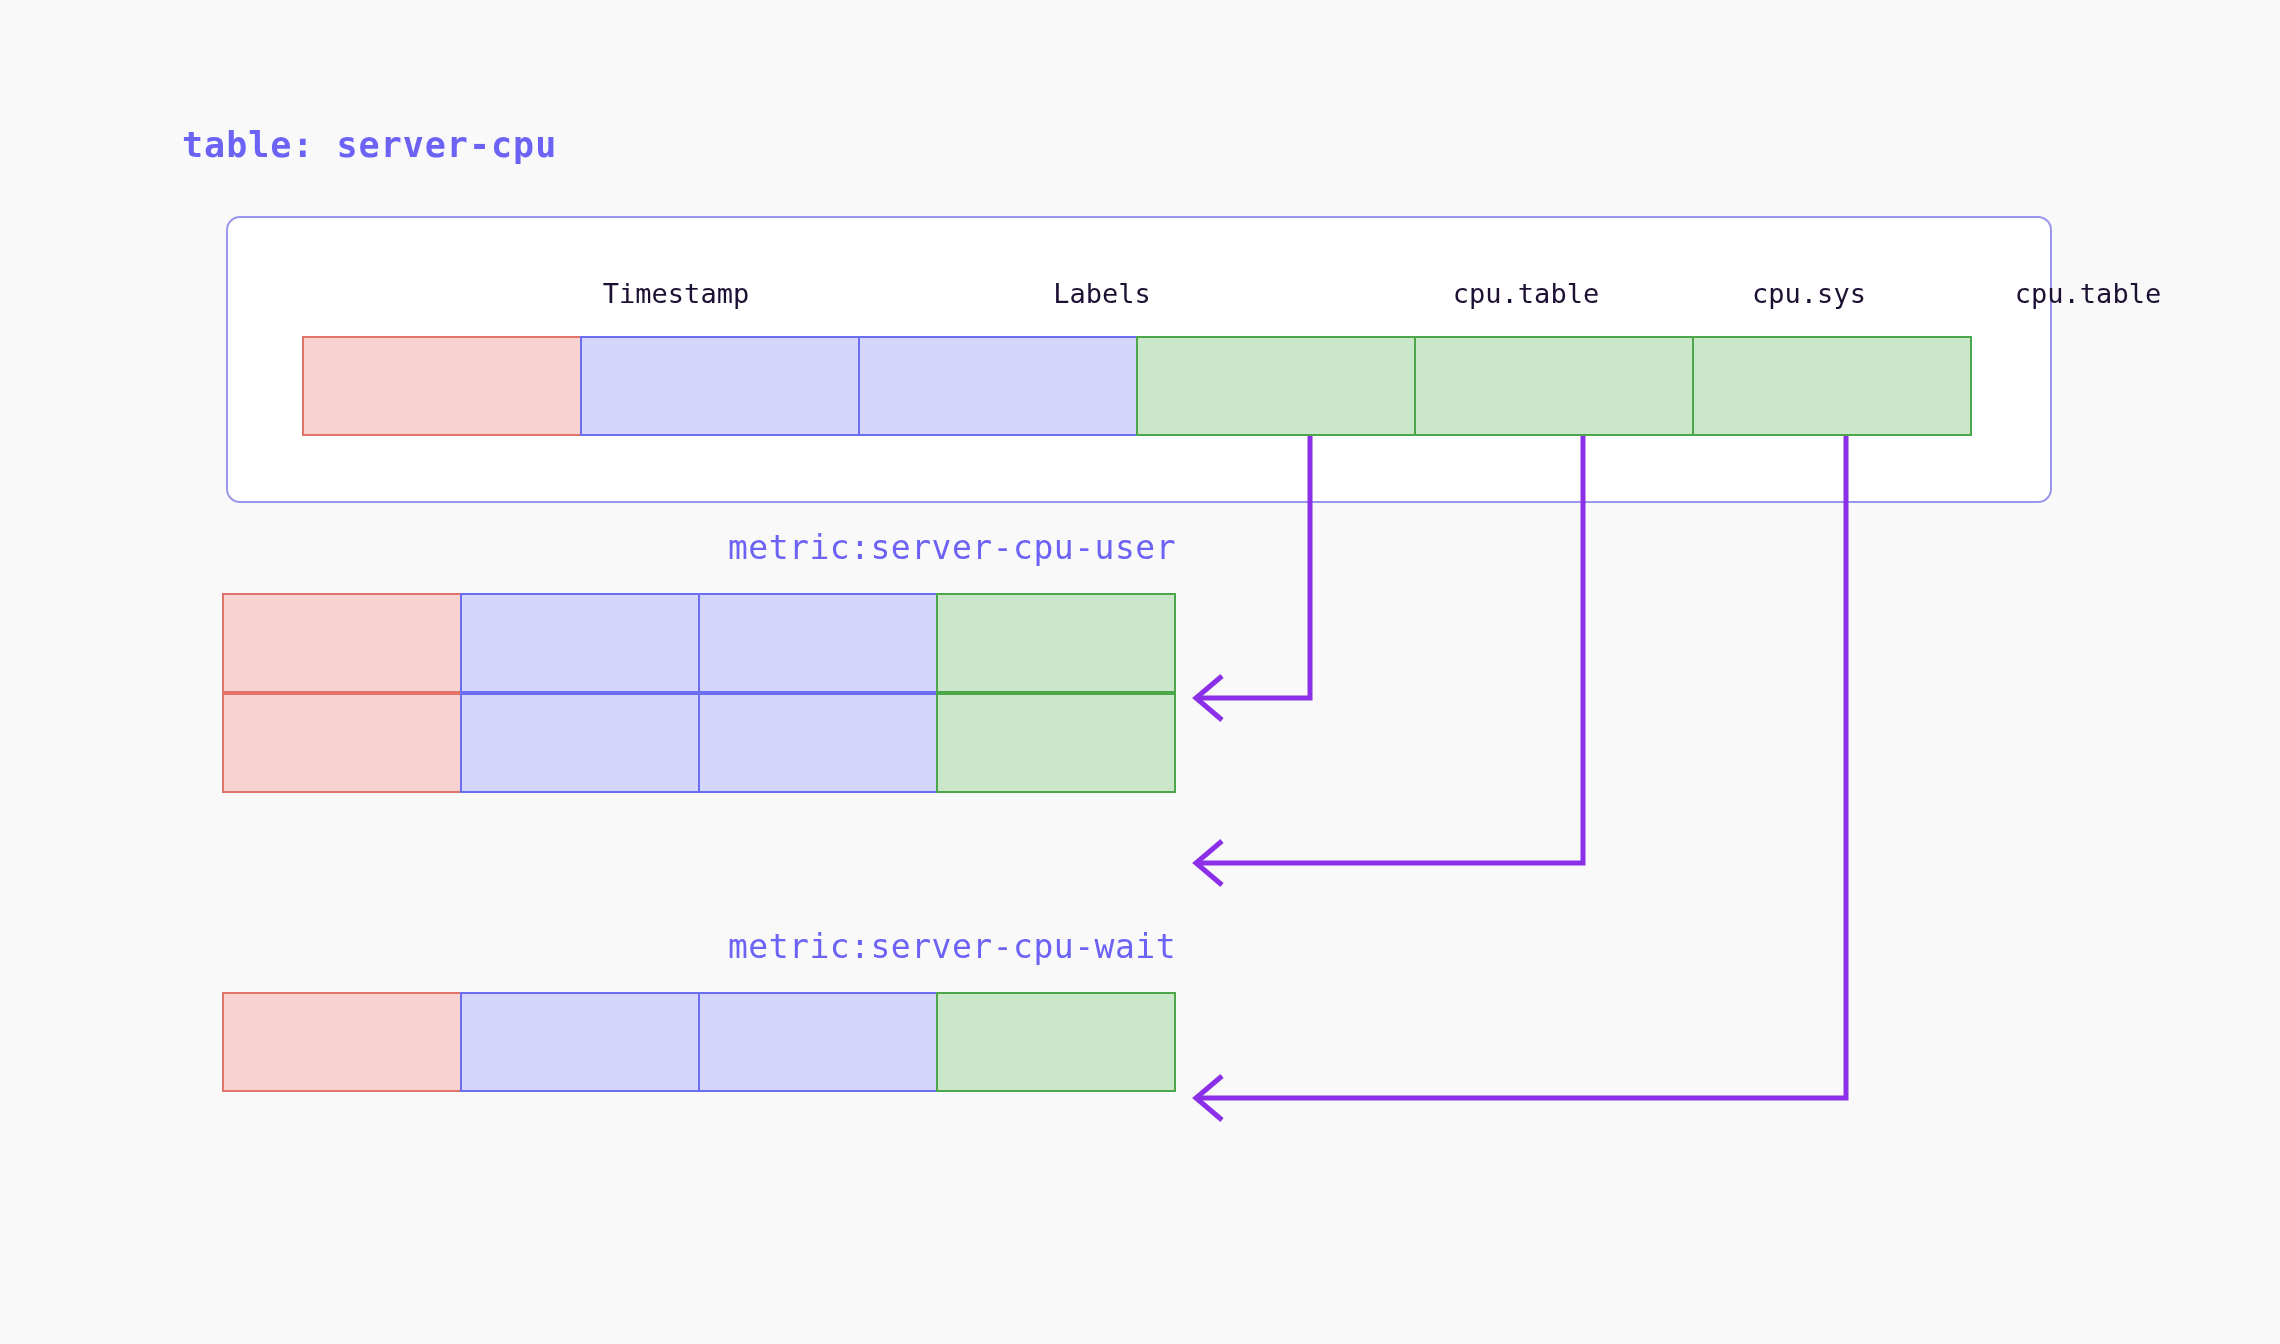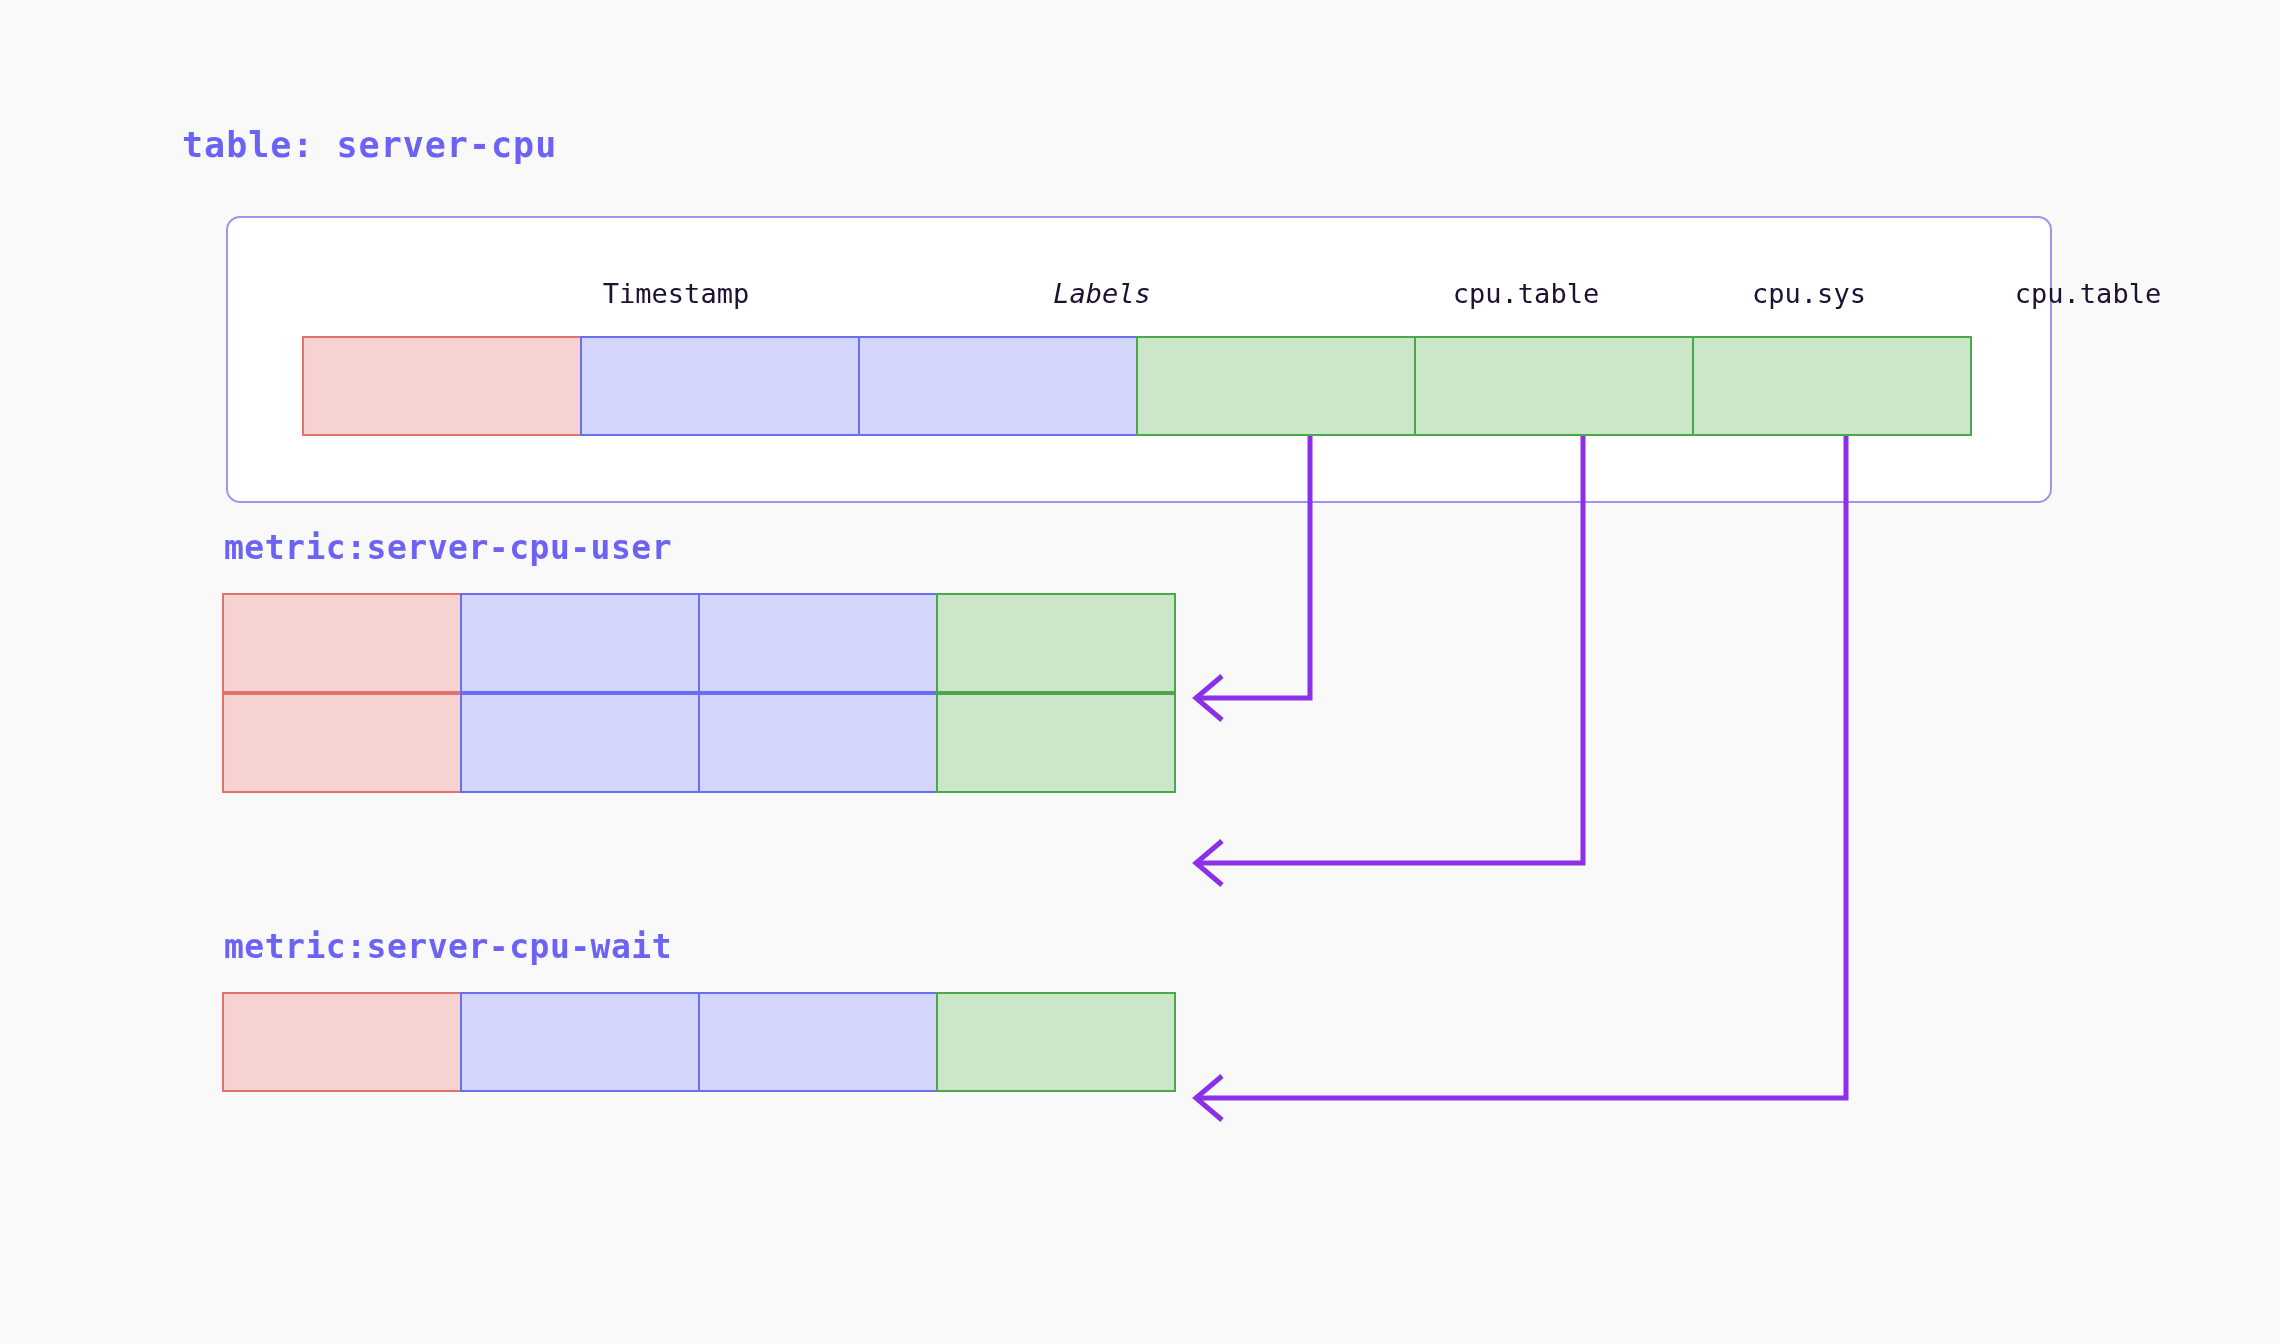--- a/index.html
+++ b/index.html
@@ -107,43 +107,44 @@
   }
 
   
   .metric-block {
     position: absolute;
     left: 222px;
     z-index: 3;
   }
   .metric-title {
     font-size: 33px;
-    font-weight: bold;
+    font-weight: normal;
     letter-spacing: 0.5px;
     color: #6c63f5;
     white-space: pre;
     margin: 0 0 26px 2px;
+    text-align: right;
   }
   .metric-row {
     display: flex;
     height: 100px;
   }
 </style>
 </head>
 <body>
 
 <div id="canvas">
 
   <div class="table-title">table: server-cpu</div>
 
   <div class="table-card"></div>
 
   <div class="col-headers">
       <div class="col-header" style="left: 450px;">Timestamp</div>
-      <div class="col-header" style="left: 876px; font-style: italic;">Labels</div>
+      <div class="col-header" style="left: 876px;">Labels</div>
       <div class="col-header" style="left: 1300px;">cpu.table</div>
       <div class="col-header" style="left: 1583px; text-align: center;">cpu.sys</div>
       <div class="col-header" style="left: 1862px;">cpu.table</div>
     </div>
 
   <div class="table-row">
       <div class="cell ts" style="width: 280px;"></div>
       <div class="cell lbl" style="width: 280px;"></div>
       <div class="cell lbl" style="width: 280px;"></div>
       <div class="cell val" style="width: 280px;"></div>

